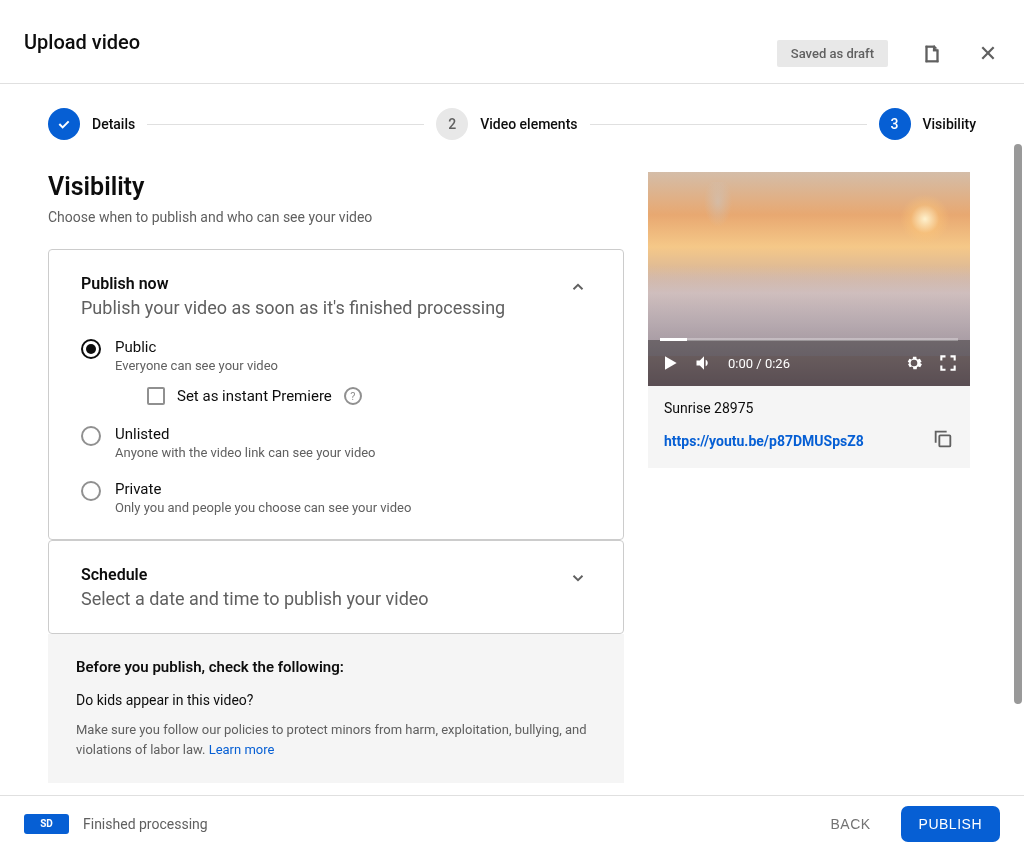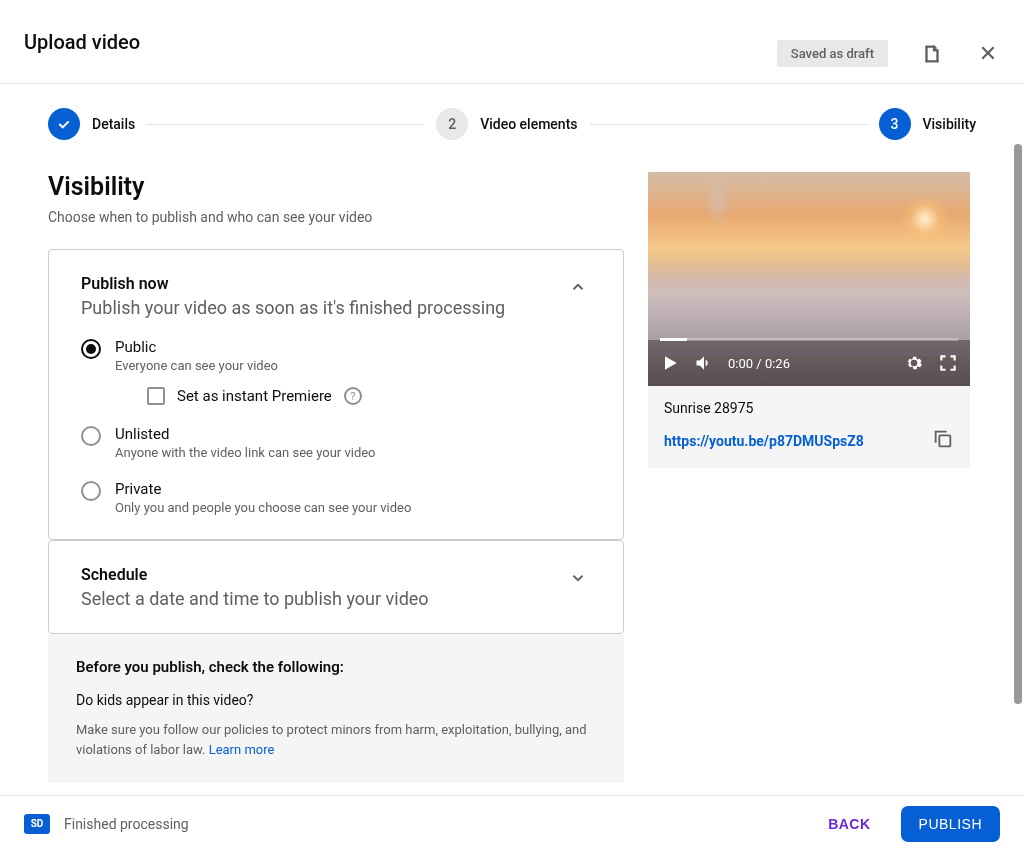--- a/index.html
+++ b/index.html
@@ -357,42 +357,42 @@
       right: 0;
       height: 56px;
       background: #fff;
       border-top: 1px solid #e0e0e0;
       display: flex;
       align-items: center;
       padding: 0 24px;
       gap: 14px;
     }
     .sd-badge {
-      width: 26px;
+      width: 45px;
       height: 20px;
       background: #065fd4;
       color: #fff;
       font-size: 10px;
       font-weight: 700;
       border-radius: 3px;
       display: flex;
       align-items: center;
       justify-content: center;
     }
     .footer-status {
       font-size: 14px;
       color: #606060;
       flex: 1;
     }
     .btn-text {
       background: none;
       border: none;
-      color: #6d28d9;
-      font-size: 14px;
-      font-weight: 700;
+      color: #737373;
+      font-size: 14px;
+      font-weight: 400;
       letter-spacing: 0.5px;
       padding: 10px 16px;
       cursor: pointer;
       text-align: center;
     }
     .btn-primary {
       background: #065fd4;
       color: #fff;
       border: none;
       font-size: 14px;

